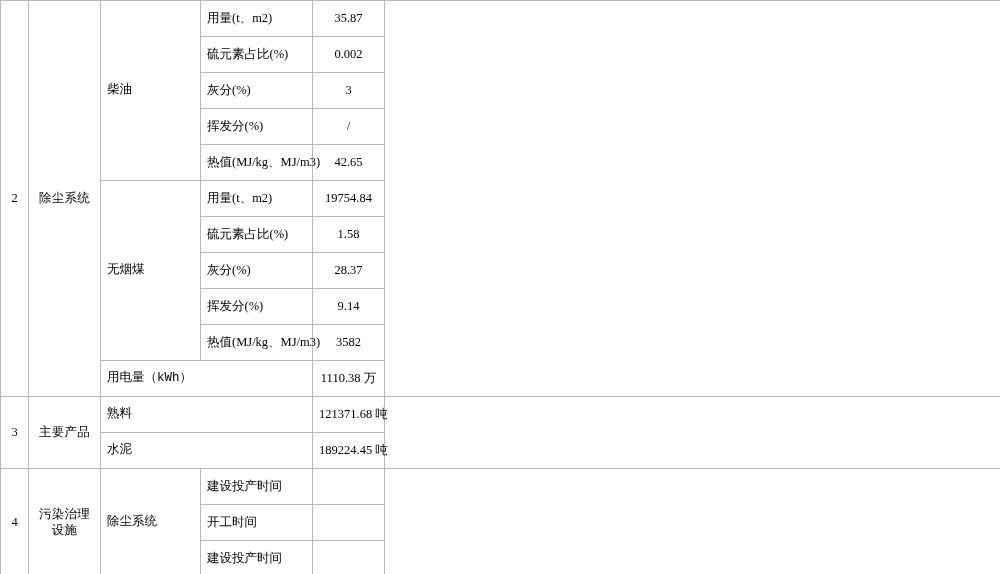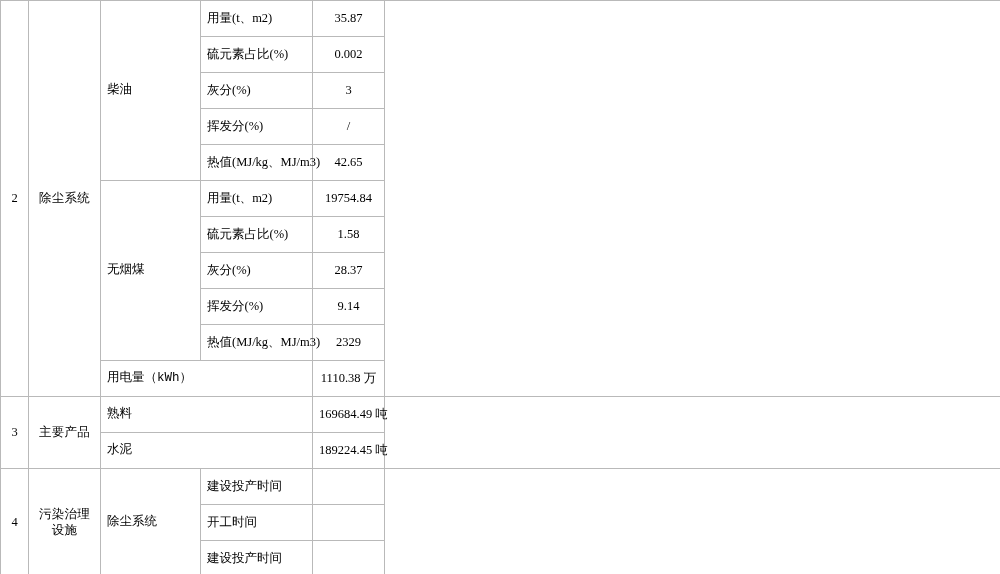--- a/index.html
+++ b/index.html
@@ -129,33 +129,33 @@
       <tr>
         <td class="item">灰分(%)</td>
         <td class="val">28.37</td>
       </tr>
       <tr>
         <td class="item">挥发分(%)</td>
         <td class="val">9.14</td>
       </tr>
       <tr>
         <td class="item nowrap">热值(MJ/kg、MJ/m3)</td>
-        <td class="val">2329</td>
+        <td class="val">3582</td>
       </tr>
 
       <tr>
         <td class="sub" colspan="2">用电量（kWh）</td>
         <td class="val">1110.38 万</td>
       </tr>
 
       <tr>
         <td class="idx" rowspan="2">3</td>
         <td class="cat" rowspan="2">主要产品</td>
         <td class="sub" colspan="2">熟料</td>
-        <td class="val">169684.49 吨</td>
+        <td class="val">121371.68 吨</td>
         <td class="rest" rowspan="2"></td>
       </tr>
       <tr>
         <td class="sub" colspan="2">水泥</td>
         <td class="val">189224.45 吨</td>
       </tr>
 
       <tr>
         <td class="idx" rowspan="3">4</td>
         <td class="cat" rowspan="3">污染治理设施</td>

